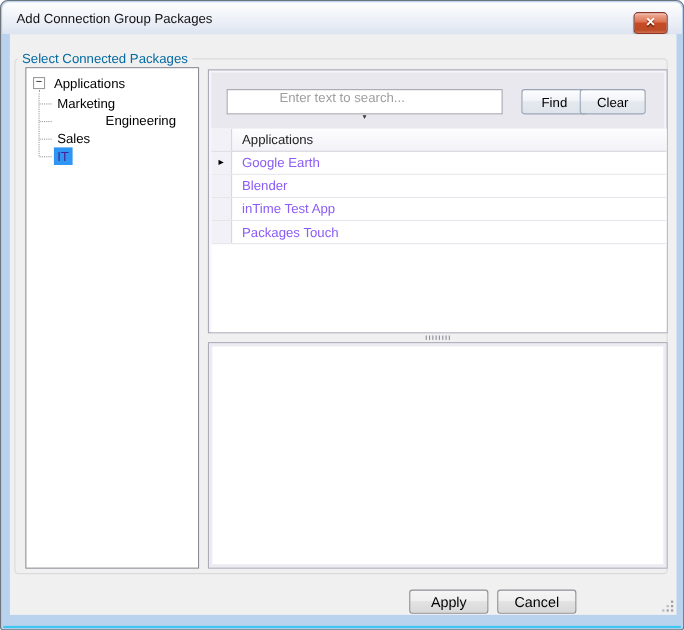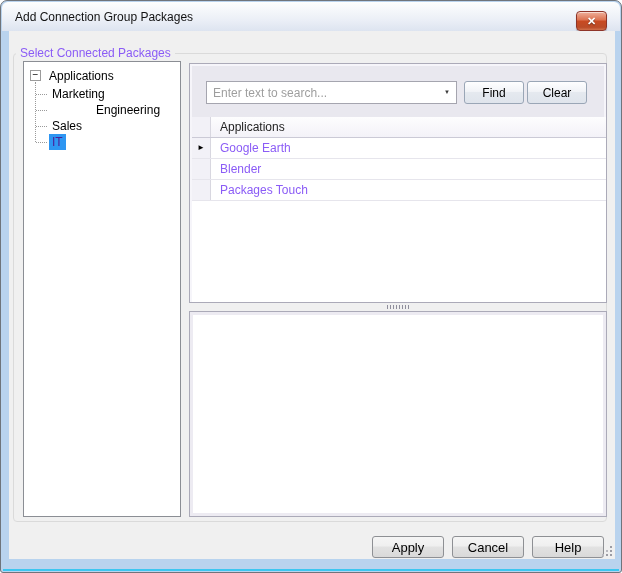--- a/index.html
+++ b/index.html
@@ -21,21 +21,21 @@
              box-shadow:inset 0 1px 0 rgba(255,255,255,.55), 0 1px 1px rgba(0,0,0,.25);
              display:flex;align-items:center;justify-content:center;}
   .close-x{color:#fff;font-size:11px;font-weight:bold;line-height:1;text-shadow:0 1px 1px rgba(0,0,0,.45);}
 
   .client{position:absolute;left:8px;top:30px;width:606px;height:528px;background:#f0f0f0;}
 
   
   .groupbox{position:absolute;left:4px;top:22px;width:594px;height:469px;
             border:1px solid #dadada;border-radius:4px;}
   .gb-label{position:absolute;left:2px;top:-8px;background:#f0f0f0;padding:0 4px;
-            font-size:12px;color:#8b5cf6;white-space:nowrap;}
+            font-size:12px;color:#0369a1;white-space:nowrap;}
 
   
   .tree{position:absolute;left:14px;top:30px;width:158px;height:456px;background:#fff;
         border:1px solid #8b8e94;font-size:12px;color:#000;}
   .expander{position:absolute;left:6px;top:8px;width:11px;height:11px;border:1px solid #9b9b9b;
             background:#fff;font-size:10px;line-height:8px;text-align:center;color:#000;}
   .root-label{position:absolute;left:23px;top:6px;height:16px;line-height:16px;padding:0 2px;}
   .tree-vline{position:absolute;left:11px;top:20px;height:60px;width:0;border-left:1px dotted #9a9a9a;}
   .tree-hline{position:absolute;left:12px;width:11px;height:0;border-top:1px dotted #9a9a9a;}
   .hl-0{top:32px;} .hl-1{top:48px;} .hl-2{top:64px;} .hl-3{top:80px;}
@@ -43,30 +43,30 @@
   .tc-0{top:24px;} .tc-1{top:40px;margin-left:44px;} .tc-2{top:56px;} .tc-3{top:72px;}
   .tree-child.selected{background:#2e96f2;color:#4c1d95;}
 
   
   .panel-upper{position:absolute;left:180px;top:32px;width:418px;height:240px;
                background:#e9e8ef;border:1px solid #abaab8;box-shadow:inset 0 0 0 2px #f6f5fa;}
   .panel-lower{position:absolute;left:180px;top:280px;width:418px;height:206px;
                background:#ffffff;border:1px solid #abaab8;box-shadow:inset 0 0 0 3px #edebf2;}
 
   .search-combo{position:absolute;left:16px;top:17px;width:251px;height:23px;background:#fff;
-                border:1px solid #a5a5af;display:flex;align-items:center;}
+                border:1px solid #a5a5af;display:flex;align-items:center;flex-direction:column;}
   .search-input{flex:1;min-width:0;border:none;outline:none;background:transparent;
                 font-family:"Liberation Sans",sans-serif;font-size:12px;color:#333;padding:0 6px;}
   .search-input::placeholder{color:#9e9e9e;}
   .combo-arrow{width:18px;text-align:center;font-size:6px;color:#3a3a3a;line-height:23px;}
 
   .tb-btn{position:absolute;top:17px;width:60px;height:23px;border:1px solid #9aa6b6;border-radius:3px;
           background:linear-gradient(#fefeff,#f1f3f7 45%,#e5e9ef 50%,#dfe4ec);
           font-size:12px;color:#000;display:flex;align-items:center;justify-content:center;}
-  .btn-find{left:274px;} .btn-clear{left:337px;}
+  .btn-find{left:284px;} .btn-clear{left:337px;}
 
   
   .grid{position:absolute;left:2px;top:53px;width:414px;height:185px;background:#fff;overflow:hidden;}
   .grid-header{display:flex;height:21px;border-bottom:1px solid #cbcad6;
                background:linear-gradient(#fdfdfe,#f3f2f8);}
   .sel-cell{width:19px;flex:0 0 19px;border-right:1px solid #d8d7e0;background:#f2f1f7;
             display:flex;align-items:center;justify-content:center;}
   .hdr-cell{flex:1;padding-left:9px;font-size:12px;color:#232323;display:flex;align-items:center;}
   .grid-row{display:flex;height:21px;border-bottom:1px solid #e6e5ec;background:#fff;}
   .cell-name{flex:1;padding-left:9px;font-size:12px;color:#8b5cf6;display:flex;align-items:center;}
@@ -139,41 +139,44 @@
               <span class="pointer">►</span>
             </div>
             <div class="cell-name">Google Earth</div>
           </div>
           <div class="grid-row">
             <div class="sel-cell"></div>
             <div class="cell-name">Blender</div>
           </div>
           <div class="grid-row">
             <div class="sel-cell"></div>
+            <div class="cell-name">inTime Test App</div>
+          </div>
+          <div class="grid-row">
+            <div class="sel-cell"></div>
             <div class="cell-name">Packages Touch</div>
           </div>
         </div>
       </div>
 
       <div class="splitter">
         <i></i>
           <i></i>
           <i></i>
           <i></i>
           <i></i>
           <i></i>
           <i></i>
           <i></i>
       </div>
 
       <div class="panel-lower"></div>
 
       <div class="fbtn fbtn-apply">Apply</div>
       <div class="fbtn fbtn-cancel">Cancel</div>
-      <div class="fbtn fbtn-help">Help</div>
 
       <div class="resize-grip">
           <b></b>
         </div>
     </div>
 
     <div class="bottom-accent"></div>
   </div>
 </div>
 

